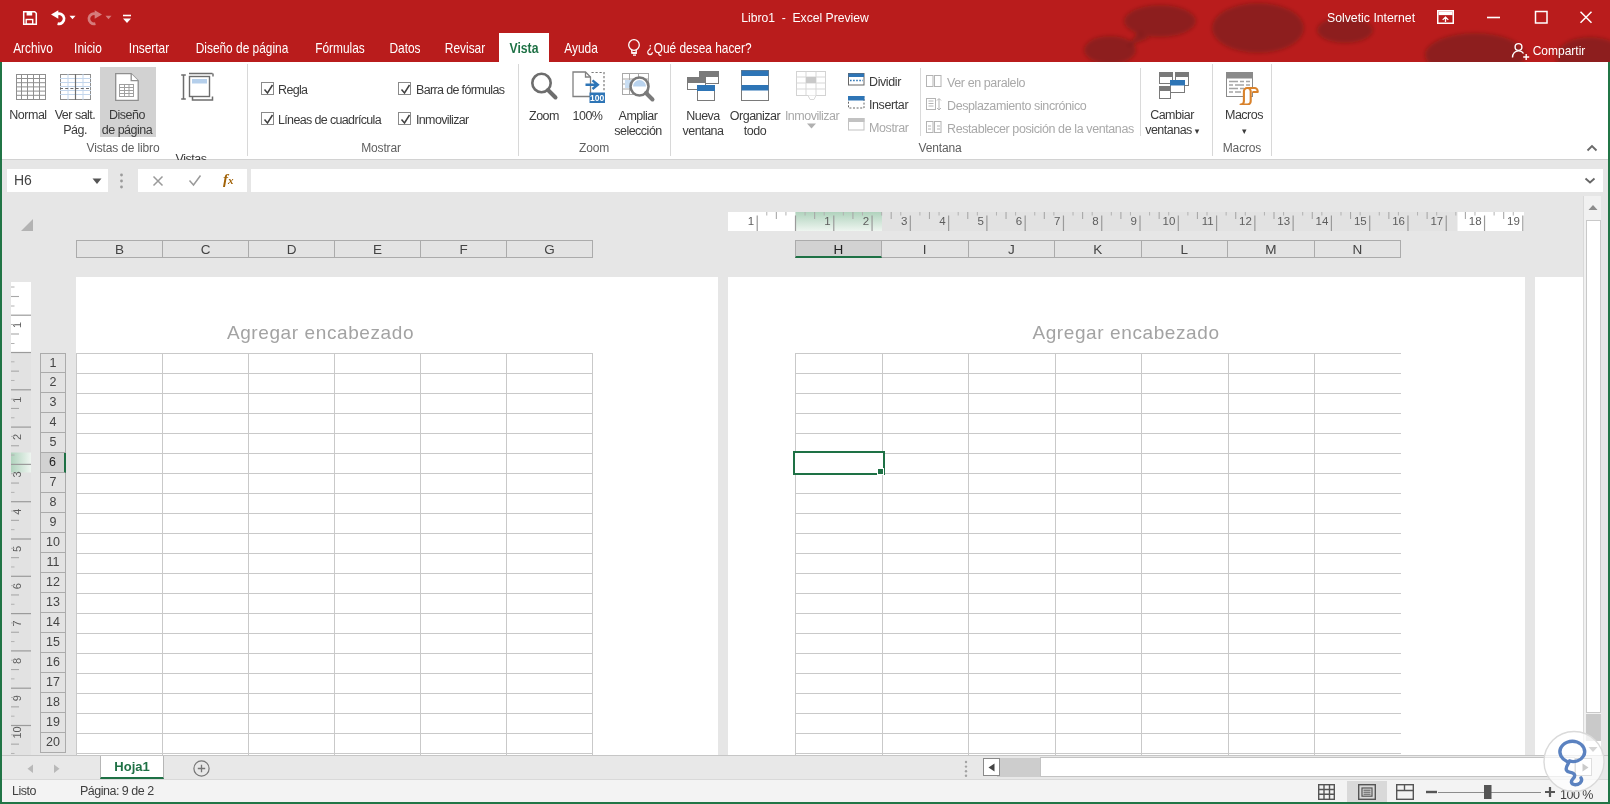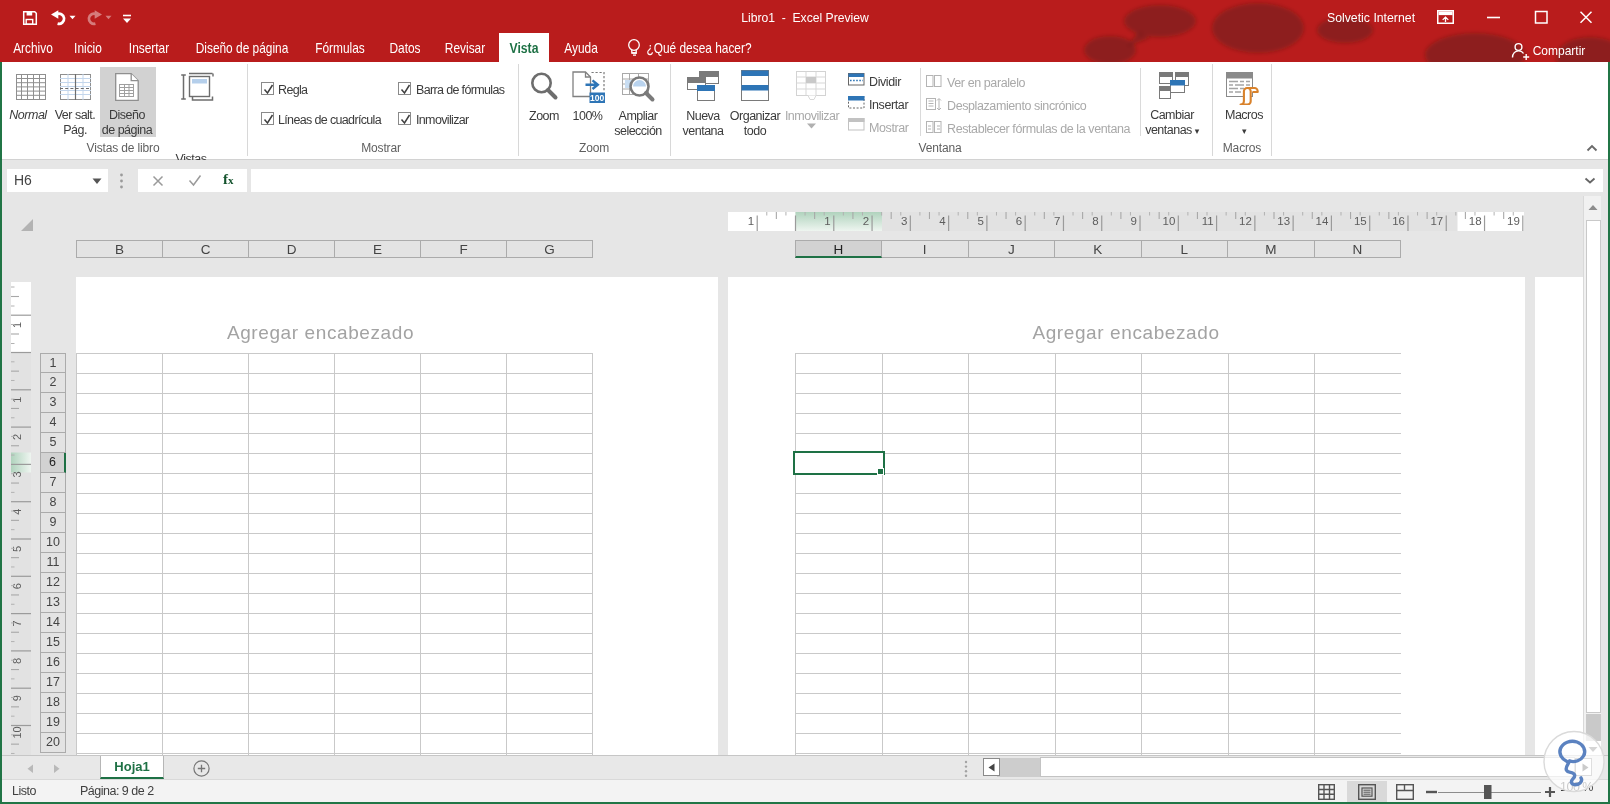--- a/index.html
+++ b/index.html
@@ -166,21 +166,21 @@
       <path d="M4.5 14.5 h14 M4.5 17.5 h14 M4.5 20.5 h14 M9.5 11.5 v12 M14 11.5 v12"></path>
     </g>
   </svg>
   <svg class="abs" style="left:178px;top:10px;" width="36" height="30" fill="none">
     <path d="M3.5 3 v24 M1.2 3 h4.6 M1.2 27 h4.6" stroke="#6d6d6d" stroke-width="1.5"></path>
     <path d="M9 1.5 h23.5 m0.5 0 v3" stroke="#6d6d6d" stroke-width="1.4"></path>
     <rect x="9.5" y="4.5" width="20" height="20" fill="#fff" stroke="#6d6d6d" stroke-width="1.4"></rect>
     <rect x="12" y="7" width="15" height="4.5" fill="#b5cfeb"></rect>
     <path d="M12.5 24.5 v3.5 h20 v-3.5" stroke="#6d6d6d" stroke-width="1.5"></path>
   </svg>
-  <div class="blabel" style="left:0px;top:46px;width:52px;font-style:italic;">Normal</div>
+  <div class="blabel" style="left:0px;top:46px;width:52px;">Normal</div>
   <div class="blabel" style="left:43px;top:46px;width:60px;">Ver salt.<br>Pág.</div>
   <div class="blabel" style="left:95px;top:46px;width:60px;">Diseño<br>de página</div>
   <div class="blabel" style="left:129px;top:46px;width:120px;margin-top:44px;">Vistas<br>personalizadas</div>
   <div class="glabel" style="left:61px;width:120px;">Vistas de libro</div>
   
   <div class="cb" style="left:258.5px;top:20px;">
       <svg width="13" height="13" fill="none">
         <path d="M2.5 6.5 l3 3.5 l5 -8" stroke="#3f3f3f" stroke-width="1.5"></path>
       </svg>
     </div>
@@ -285,21 +285,21 @@
     <rect x="0.5" y="0.5" width="9" height="11"></rect>
         <path d="M2.5 3 h5 M2.5 5.5 h5 M2.5 8 h5"></path>
     <path d="M13 1 v10 m-2 -8.5 l2 -2 l2 2 m-4 7.5 l2 2 l2 -2"></path>
   </svg>
   <div class="slabel dis" style="left:945px;top:37px;">Desplazamiento sincrónico</div>
   <svg class="abs" style="left:924px;top:59px;" width="16" height="13" fill="none" stroke="#b4b4b4">
     <rect x="0.5" y="0.5" width="6.5" height="11"></rect>
         <rect x="8.5" y="0.5" width="6.5" height="11"></rect>
     <path d="M2 5 h3 m6 0 h3 M2 8 h3 m6 0 h3"></path>
   </svg>
-  <div class="slabel dis" style="left:945px;top:60px;">Restablecer fórmulas de la ventana</div>
+  <div class="slabel dis" style="left:945px;top:60px;">Restablecer posición de la ventanas</div>
   <div class="glabel" style="left:898px;width:80px;">Ventana</div>
   <svg class="abs" style="left:1152px;top:8px;" width="38" height="33" fill="none">
     <rect x="5.5" y="2.5" width="13" height="11" fill="#fff" stroke="#7a7a7a"></rect>
     <rect x="5.5" y="2.5" width="13" height="4" fill="#7a7a7a" stroke="#7a7a7a"></rect>
     <rect x="21.5" y="2.5" width="13" height="13" fill="#fff" stroke="#7a7a7a"></rect>
     <rect x="21.5" y="2.5" width="13" height="4" fill="#7a7a7a" stroke="#7a7a7a"></rect>
     <rect x="16.5" y="10.5" width="14" height="12" fill="#fff" stroke="#7a7a7a"></rect>
     <rect x="16.5" y="10.5" width="14" height="4.5" fill="#2e75b6" stroke="#2e75b6"></rect>
     <rect x="5.5" y="16.5" width="11" height="12" fill="#fff" stroke="#7a7a7a"></rect>
     <rect x="5.5" y="16.5" width="11" height="4" fill="#7a7a7a" stroke="#7a7a7a"></rect>
@@ -335,21 +335,21 @@
       <circle cx="1.5" cy="8" r="1.4"></circle>
       <circle cx="1.5" cy="14" r="1.4"></circle>
   </svg>
   <div class="wbox" style="left:136px;top:9px;width:109px;height:23px;">
     <svg class="abs" style="left:14px;top:6px;" width="12" height="12" fill="none" stroke="#9a9a9a" stroke-width="1.5">
         <path d="M1.5 1.5 l9 9 m0 -9 l-9 9"></path>
       </svg>
     <svg class="abs" style="left:50px;top:5px;" width="14" height="13" fill="none" stroke="#9a9a9a" stroke-width="1.5">
         <path d="M1.5 6.5 l4 4.5 l7 -9.5"></path>
       </svg>
-    <div style="position:absolute;left:85px;top:2px;font-family:'Liberation Serif',serif;font-weight:bold;font-size:15px;color:#14532d;text-align:right;">f<span style="font-size:11px;">x</span></div>
+    <div style="position:absolute;left:85px;top:2px;font-family:'Liberation Serif',serif;font-style:italic;font-weight:bold;font-size:15px;color:#a16207;text-align:right;">f<span style="font-size:11px;">x</span></div>
   </div>
   <div class="wbox" style="left:249px;top:9px;width:1352px;height:23px;">
     <svg class="abs" style="left:1333px;top:8px;" width="12" height="8" fill="none">
         <path d="M1.5 1.5 l4.5 4 l4.5 -4" stroke="#666" stroke-width="1.8"></path>
       </svg>
   </div>
 </div>
 <div id="content">
 
   <div class="page" style="left:74px;top:81px;width:642px;height:478px;"></div>
@@ -649,21 +649,21 @@
   <svg class="abs" style="left:1394px;top:4px;" width="18" height="16" fill="none" stroke="#555" stroke-width="1.4">
     <rect x="0.7" y="0.7" width="16.6" height="14.6"></rect>
     <path d="M0.7 6.5 h16.6 M8.5 0.7 v5.8"></path>
   </svg>
   <svg class="abs" style="left:1424px;top:4px;" width="170" height="16">
     <path d="M0 8 h11" stroke="#555" stroke-width="2.4"></path>
     <path d="M12 8.5 h103" stroke="#8c8c8c" stroke-width="1.2"></path>
     <rect x="58" y="1" width="7.5" height="14" fill="#555"></rect>
     <path d="M119 8 h10 m-5 -5 v10" stroke="#555" stroke-width="2.2"></path>
   </svg>
-  <div style="position:absolute;left:1558px;top:0;text-align:right;">100 %</div>
+  <div style="position:absolute;left:1558px;top:8px;text-align:right;">100 %</div>
 </div>
 
 <svg class="abs" style="left:1541px;top:728px;width:68px;height:76px;" viewBox="0 0 68 76">
   <circle cx="33" cy="33.5" r="30" fill="rgba(255,255,255,0.72)" stroke="#dadada" stroke-width="1.4"></circle>
   <g stroke="#5b82c0" stroke-width="3.4" fill="none" stroke-linecap="round">
     <path d="M26 33.5 c-5.5 -2.5 -8.5 -8 -6.5 -13 c2.3 -5.8 10 -8.8 16.5 -6.5 c6.5 2.3 9.5 8.7 6.5 14 c-2.5 4.4 -8.5 6.5 -13.5 5.2"></path>
     <path d="M28.5 33 c-1.5 4 -4.5 6 -3 9.2 c1.5 3.2 6.5 1.3 8 4.6 c1.4 3.1 -4 4.6 -3 7.8 c1 3 6 2.6 8.6 0.3 c1.7 -1.6 1.9 -3.4 0.9 -5"></path>
   </g>
 </svg>
 

